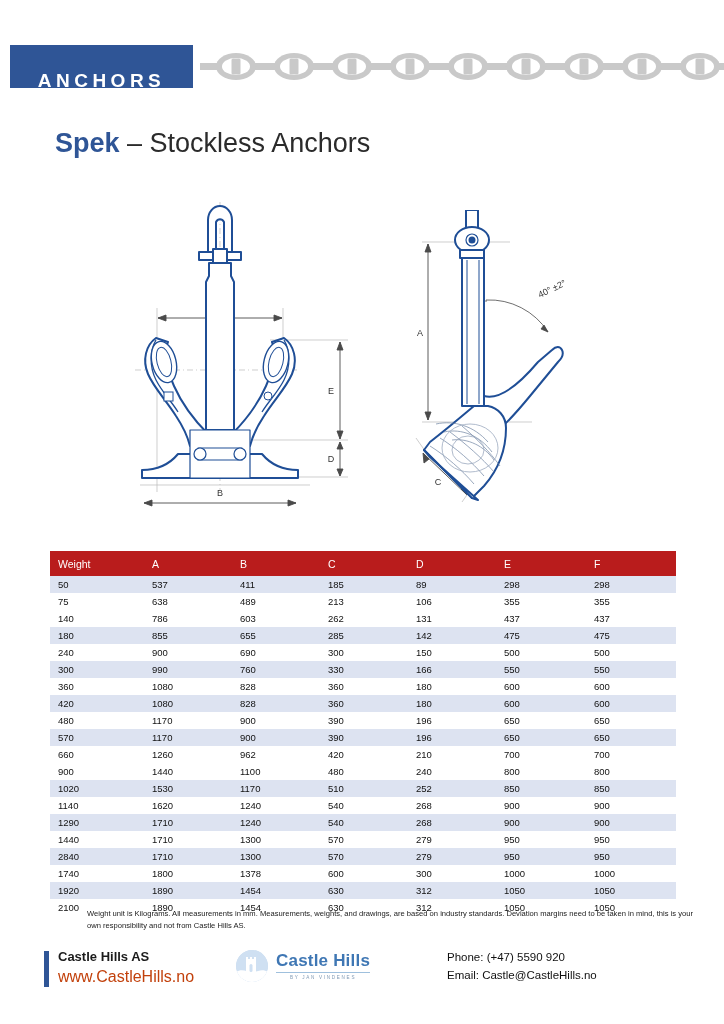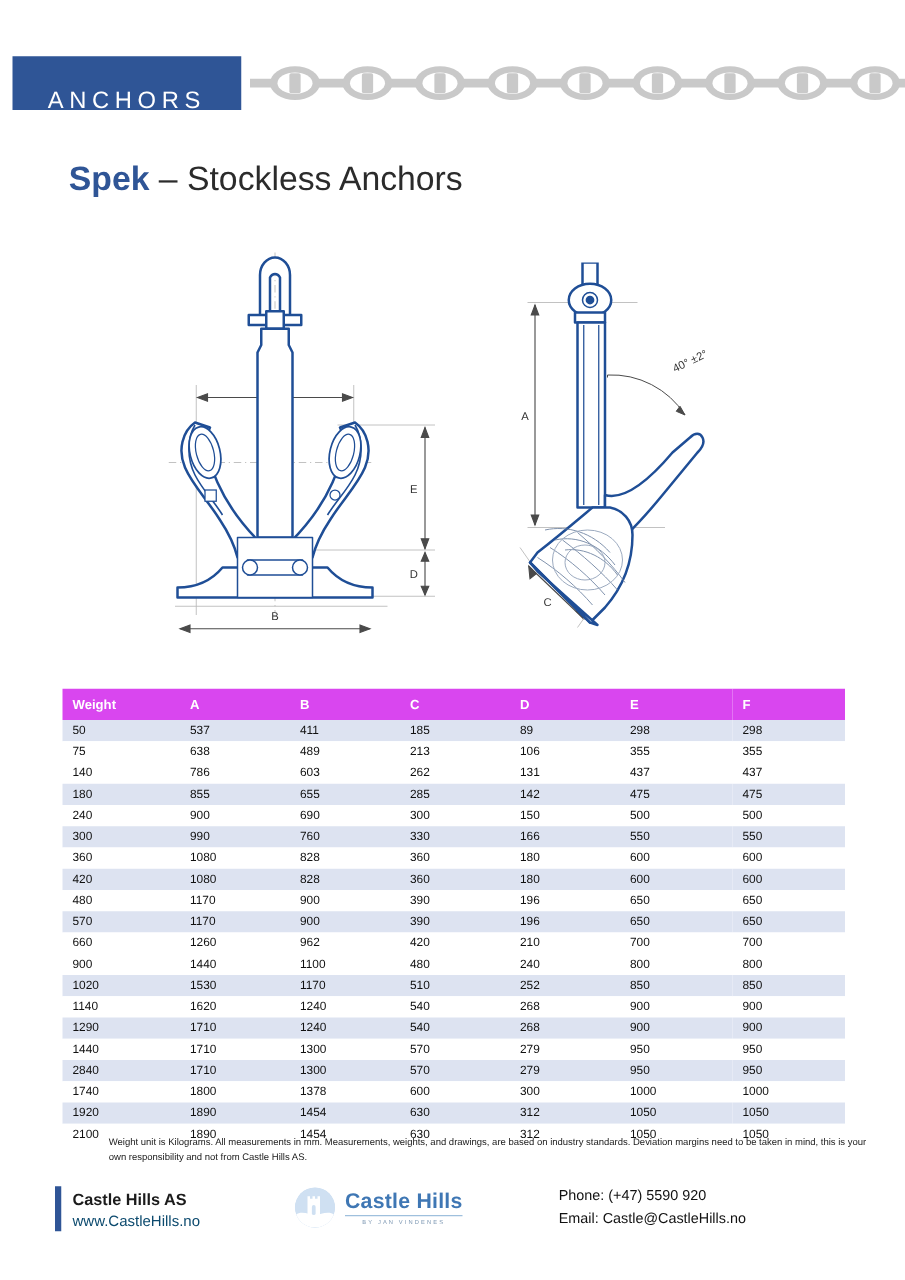--- a/index.html
+++ b/index.html
@@ -13,42 +13,42 @@
   }
   .page{position:relative;width:724px;height:1024px;}
 
   
   .header-band{position:absolute;left:0;top:45px;width:724px;height:43px;}
   .header-tag{
     position:absolute;left:10px;top:0;width:183px;height:43px;
     background:#2f5596;display:flex;align-items:center;justify-content:center;
   }
   .header-tag span{
-    color:#fff;font-weight:normal;font-size:19px;letter-spacing:4.5px;margin-top:28px;
+    color:#fff;font-weight:bold;font-size:19px;letter-spacing:4.5px;margin-top:28px;
   }
   .chain-wrap{position:absolute;left:200px;top:0;width:524px;height:43px;overflow:hidden;}
 
   
   .title{
     position:absolute;left:55px;top:128px;
     font-size:27px;font-weight:400;color:#222;white-space:nowrap;
   }
   .title .brand{color:#2f5596;font-weight:bold;}
   .title .rest{color:#2b2b2b;}
 
   
   .drawings{position:absolute;left:0;top:190px;width:724px;height:340px;}
   .drawing-left{position:absolute;left:120px;top:0;}
   .drawing-right{position:absolute;left:400px;top:20px;}
 
   
   .table-wrap{position:absolute;left:50px;top:551px;width:626px;}
   table{border-collapse:collapse;width:626px;table-layout:fixed;font-size:9.5px;}
   thead th{
-    background:#d946ef;color:#ffffff;font-weight:bold;font-size:10.5px;
+    background:#b91c1c;color:#ffffff;font-weight:normal;font-size:10.5px;
     text-align:left;padding:5px 0 5px 8px;height:15px;
   }
   tbody td{
     padding:3px 0 3px 8px;height:11px;color:#111;font-size:9.5px;
   }
   tbody tr.alt td{background:#dde3f1;}
   tbody tr.norm td{background:#ffffff;}
   col.c0{width:94px;}
   col.c1{width:88px;}
   col.c2{width:88px;}
@@ -61,21 +61,21 @@
   .disclaimer{
     position:absolute;left:51px;top:908px;width:620px;
     font-size:7.6px;line-height:1.55;color:#1a1a1a;margin-left:36px;
   }
 
   
   .footer{position:absolute;left:0;top:948px;width:724px;height:50px;}
   .f-left{position:absolute;left:44px;top:0;display:flex;align-items:flex-end;}
   .f-bar{width:5px;height:36px;background:#2f5596;margin-right:9px;margin-top:1px;}
   .f-company{font-size:13px;font-weight:bold;color:#1b1b1b;line-height:1.35;}
-  .f-web{font-size:12px;color:#0c4a6e;line-height:1.35;}
+  .f-web{font-size:16px;color:#c2410c;line-height:1.35;}
   .f-logo{position:absolute;left:236px;top:2px;display:flex;align-items:center;}
   .logo-mark{width:32px;height:32px;border-radius:50%;background:#c9dcf0;position:relative;overflow:hidden;flex:none;}
   .logo-text{margin-left:8px;}
   .logo-name{font-size:17px;font-weight:bold;color:#3f77b4;letter-spacing:.2px;line-height:1;}
   .logo-rule{height:1px;background:#9fc0dd;margin:3px 0 2px 0;}
   .logo-sub{font-size:4.6px;letter-spacing:1.7px;color:#7f99b4;text-align:center;}
   .f-right{position:absolute;left:447px;top:1px;font-size:11.5px;line-height:1.55;color:#111;}
   .f-right b{font-weight:normal;}
 
   svg{display:block;}

